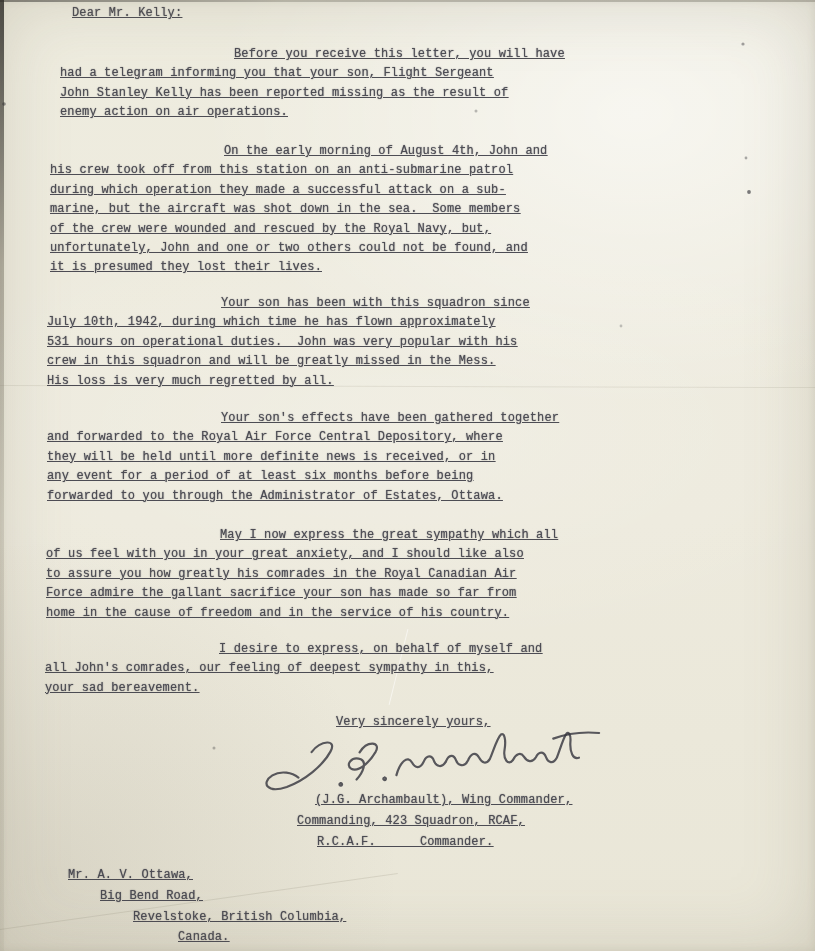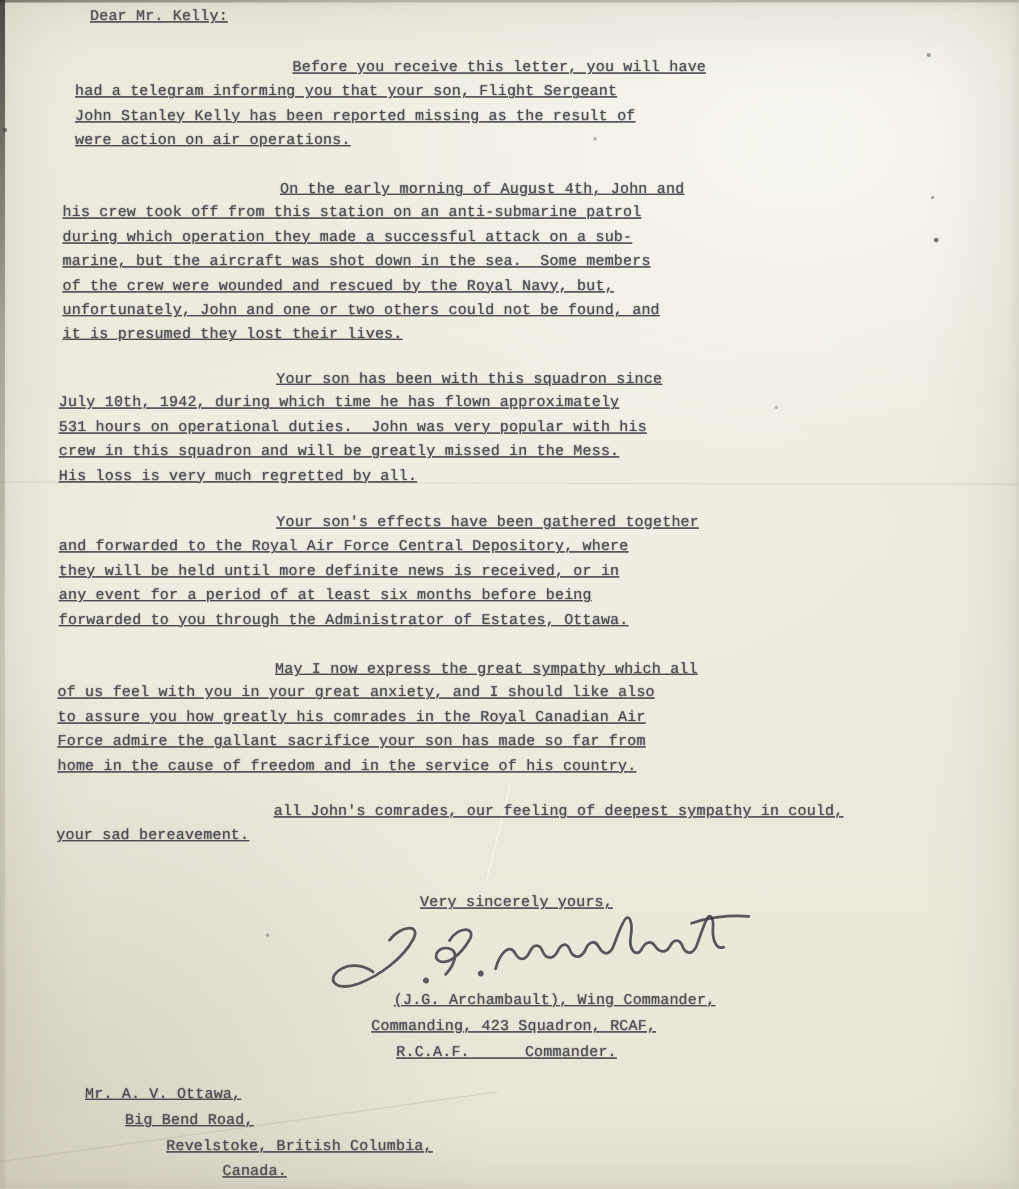--- a/index.html
+++ b/index.html
@@ -58,31 +58,31 @@
 <div class="page">
   <div class="edge-top"></div>
   <div class="edge-left"></div>
   <div class="crease-h"></div>
   <div class="crease-d"></div>
   <div class="scratch"></div>
   <div class="specks"></div>
 
   <div class="typed" style="top:4px;left:72px">Dear Mr. Kelly:</div>
 
-  <div class="typed para" style="top:45px;left:60px"><div class="line">Before you receive this letter, you will have</div><div class="line">had a telegram informing you that your son, Flight Sergeant</div><div class="line">John Stanley Kelly has been reported missing as the result of</div><div class="line">were action on air operations.</div></div>
+  <div class="typed para" style="top:45px;left:60px"><div class="line">Before you receive this letter, you will have</div><div class="line">had a telegram informing you that your son, Flight Sergeant</div><div class="line">John Stanley Kelly has been reported missing as the result of</div><div class="line">enemy action on air operations.</div></div>
 
   <div class="typed para" style="top:142px;left:50px"><div class="line">On the early morning of August 4th, John and</div><div class="line">his crew took off from this station on an anti-submarine patrol</div><div class="line">during which operation they made a successful attack on a sub-</div><div class="line">marine, but the aircraft was shot down in the sea.  Some members</div><div class="line">of the crew were wounded and rescued by the Royal Navy, but,</div><div class="line">unfortunately, John and one or two others could not be found, and</div><div class="line">it is presumed they lost their lives.</div></div>
 
   <div class="typed para" style="top:294px;left:47px"><div class="line">Your son has been with this squadron since</div><div class="line">July 10th, 1942, during which time he has flown approximately</div><div class="line">531 hours on operational duties.  John was very popular with his</div><div class="line">crew in this squadron and will be greatly missed in the Mess.</div><div class="line">His loss is very much regretted by all.</div></div>
 
   <div class="typed para" style="top:409px;left:47px"><div class="line">Your son's effects have been gathered together</div><div class="line">and forwarded to the Royal Air Force Central Depository, where</div><div class="line">they will be held until more definite news is received, or in</div><div class="line">any event for a period of at least six months before being</div><div class="line">forwarded to you through the Administrator of Estates, Ottawa.</div></div>
 
   <div class="typed para" style="top:526px;left:46px"><div class="line">May I now express the great sympathy which all</div><div class="line">of us feel with you in your great anxiety, and I should like also</div><div class="line">to assure you how greatly his comrades in the Royal Canadian Air</div><div class="line">Force admire the gallant sacrifice your son has made so far from</div><div class="line">home in the cause of freedom and in the service of his country.</div></div>
 
-  <div class="typed para" style="top:640px;left:45px"><div class="line">all John's comrades, our feeling of deepest sympathy in could,</div><div class="line">your sad bereavement.</div></div>
+  <div class="typed para" style="top:640px;left:45px"><div class="line">I desire to express, on behalf of myself and</div><div class="line">all John's comrades, our feeling of deepest sympathy in this,</div><div class="line">your sad bereavement.</div></div>
 
   <div class="typed" style="top:713px;left:336px">Very sincerely yours,</div>
 
   <svg class="sig-svg" viewBox="0 0 360 68" role="img" aria-label="signature">
     <path d="M64 20 C74 8 90 8 83 20 C75 34 56 48 38 54 C18 60 12 49 24 42 C33 37 44 40 50 45"></path>
     <path d="M92 52 a1.3 1.3 0 1 0 0.1 0"></path>
     <path d="M112 22 C120 10 134 12 128 22 C121 33 110 42 103 38 C97 34 104 25 113 29 C119 32 115 42 108 49"></path>
     <path d="M136 48 a1.3 1.3 0 1 0 0.1 0"></path>
     <path d="M148 46 C152 33 160 26 164 34 C167 40 172 41 176 33 C179 27 184 27 186 33 C188 39 194 41 198 34 C201 27 206 27 208 33 C210 39 216 41 220 34 C223 27 228 25 231 31 C234 37 238 39 242 33 C245 27 250 12 254 9 C257 7 259 14 257 24 C255 34 260 41 265 35 C268 29 273 27 276 32 C279 37 284 39 288 33 C291 27 296 27 298 33 C300 39 305 41 309 34 C312 27 316 15 319 11 C321 8 324 11 323 19 C322 29 325 37 331 35"></path>
     <path d="M306 15 C318 11 336 9 352 11"></path>

